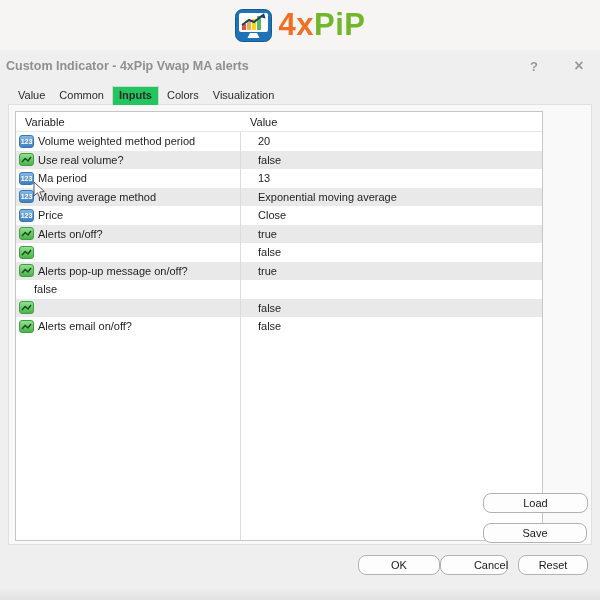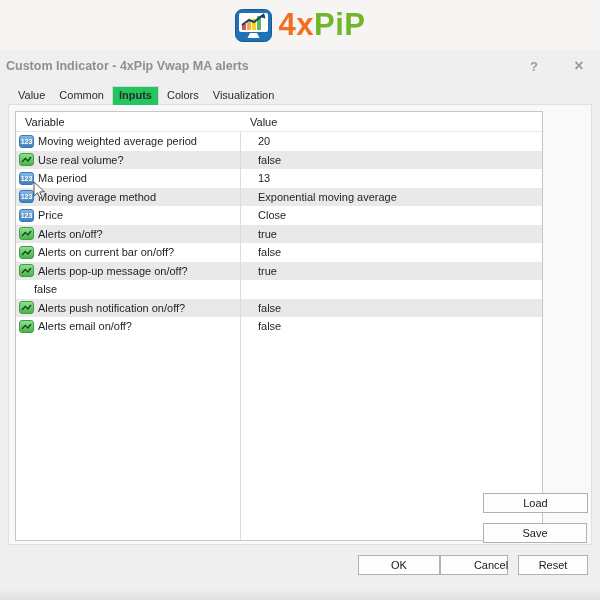--- a/index.html
+++ b/index.html
@@ -44,21 +44,21 @@
   .trow.alt { background:#e9e9ea; }
   .cell-var { width:224px; display:flex; align-items:center; padding-left:3px; gap:4px; overflow:hidden; }
   .cell-val { flex:1; padding-left:18px; overflow:hidden; white-space:nowrap; }
   .ricon { width:15px; height:13px; border-radius:3px; flex:0 0 15px;
            display:flex; align-items:center; justify-content:center; }
   .icon-num { background:linear-gradient(#85b7e2,#3f7fc0); border:1px solid #3a78b8;
               color:#fff; font-size:7px; font-weight:bold; letter-spacing:0; line-height:1; }
   .icon-bool { background:linear-gradient(#90e090,#4db34d); border:1px solid #3f9f3f; }
 
   
-  .btn { position:absolute; background:#fdfdfd; border:1px solid #b1b1b1; border-radius:0;
+  .btn { position:absolute; background:#fdfdfd; border:1px solid #b1b1b1; border-radius:8px;
          font-size:11px; color:#1a1a1a; font-family:"Liberation Sans",sans-serif;
          display:flex; align-items:center; justify-content:center; cursor:default; }
   .btn-load { left:474px; top:388px; width:105px; height:20px; }
   .btn-save { left:474px; top:418px; width:104px; height:20px; }
   .btn-ok     { left:358px; top:555px; width:82px; height:20px; }
   .btn-cancel { left:440px; top:555px; width:68px; height:20px;padding-left:34px; }
   .btn-reset  { left:518px; top:555px; width:70px; height:20px; }
 
   .bottom-shade { position:absolute; left:0; bottom:0; width:600px; height:12px;
                   background:linear-gradient(rgba(0,0,0,0), rgba(0,0,0,0.06)); }
@@ -105,21 +105,21 @@
     <div class="itable">
       <div class="col-divider"></div>
       <div class="thead">
         <span class="th-var">Variable</span>
         <span class="th-val">Value</span>
       </div>
       <div id="tbody">
           <div class="trow">
             <span class="cell-var">
               <span class="ricon icon-num">123</span>
-              <span>Moving weighted average period</span>
+              <span>Volume weighted method period</span>
             </span>
             <span class="cell-val">20</span>
           </div>
           <div class="trow alt">
             <span class="cell-var">
               <span class="ricon icon-bool">
                 <svg width="13" height="11" viewBox="0 0 13 11">
                   <polyline points="2,8 5.2,4.5 8,7 11,3" fill="none" stroke="#14501a" stroke-width="1.5"></polyline>
                 </svg>
               </span>
@@ -159,21 +159,20 @@
             </span>
             <span class="cell-val">true</span>
           </div>
           <div class="trow">
             <span class="cell-var">
               <span class="ricon icon-bool">
                 <svg width="13" height="11" viewBox="0 0 13 11">
                   <polyline points="2,8 5.2,4.5 8,7 11,3" fill="none" stroke="#14501a" stroke-width="1.5"></polyline>
                 </svg>
               </span>
-              <span>Alerts on current bar on/off?</span>
             </span>
             <span class="cell-val">false</span>
           </div>
           <div class="trow alt">
             <span class="cell-var">
               <span class="ricon icon-bool">
                 <svg width="13" height="11" viewBox="0 0 13 11">
                   <polyline points="2,8 5.2,4.5 8,7 11,3" fill="none" stroke="#14501a" stroke-width="1.5"></polyline>
                 </svg>
               </span>
@@ -184,21 +183,20 @@
           <div class="trow">
             <span class="cell-val">false</span>
           </div>
           <div class="trow alt">
             <span class="cell-var">
               <span class="ricon icon-bool">
                 <svg width="13" height="11" viewBox="0 0 13 11">
                   <polyline points="2,8 5.2,4.5 8,7 11,3" fill="none" stroke="#14501a" stroke-width="1.5"></polyline>
                 </svg>
               </span>
-              <span>Alerts push notification on/off?</span>
             </span>
             <span class="cell-val">false</span>
           </div>
           <div class="trow">
             <span class="cell-var">
               <span class="ricon icon-bool">
                 <svg width="13" height="11" viewBox="0 0 13 11">
                   <polyline points="2,8 5.2,4.5 8,7 11,3" fill="none" stroke="#14501a" stroke-width="1.5"></polyline>
                 </svg>
               </span>

